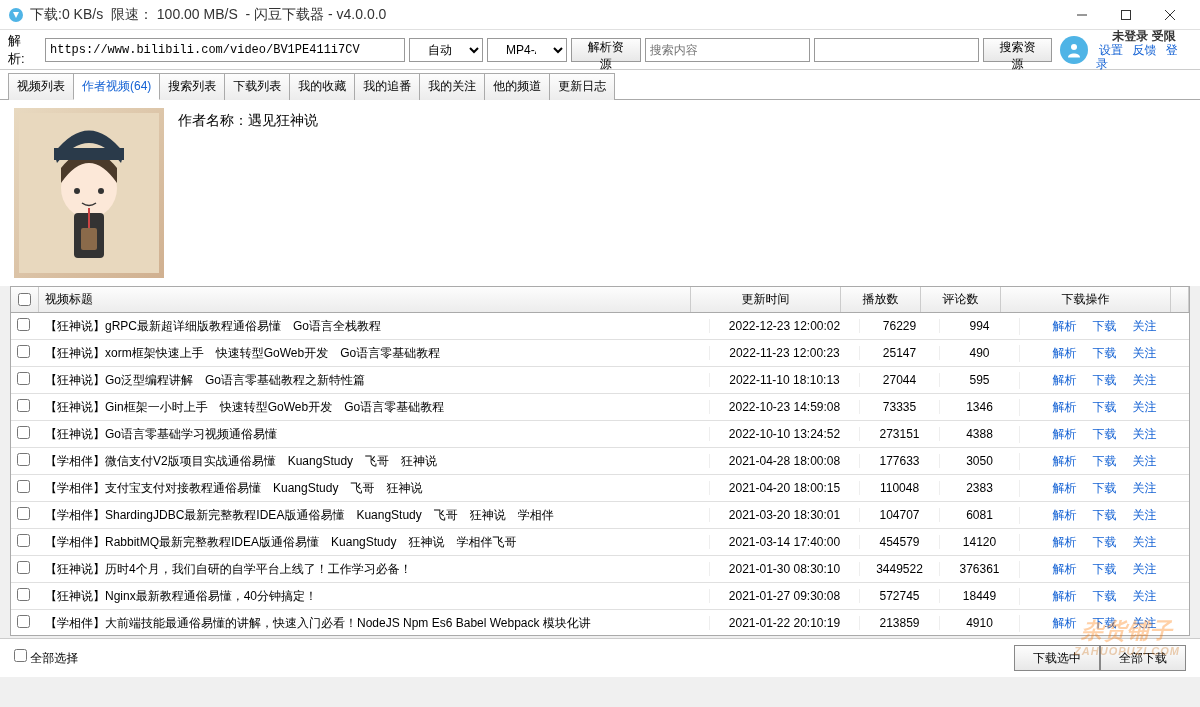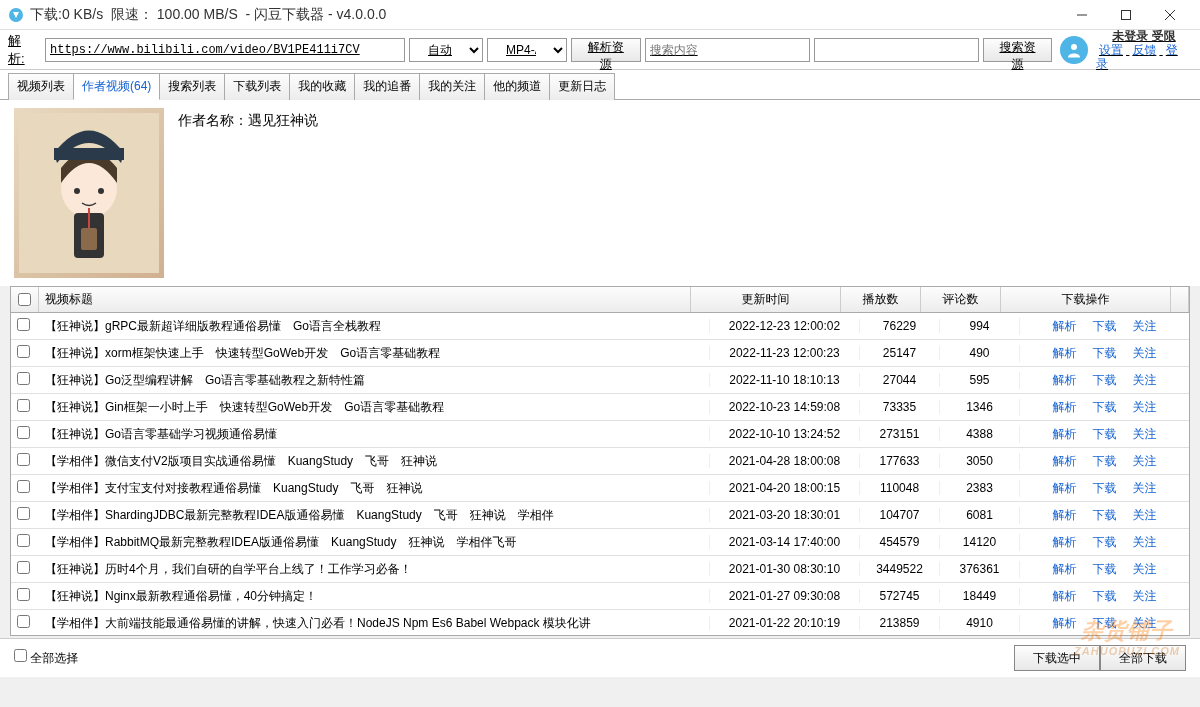--- a/index.html
+++ b/index.html
@@ -3,21 +3,21 @@
 <meta charset="utf-8">
 <style>
 * { box-sizing: border-box; margin: 0; padding: 0; }
 body { font-family: "Microsoft YaHei", SimSun, sans-serif; font-size: 12px; background: #f0f0f0; width: 1200px; height: 707px; overflow: hidden; }
 
 .titlebar { height: 30px; background: #fff; border-bottom: 1px solid #e0e0e0; display: flex; align-items: center; padding: 0 8px; }
 .titlebar .app-icon { width: 16px; height: 16px; margin-right: 6px; }
 .titlebar .title-text { flex: 1; font-size: 14px; color: #333; }
 .titlebar .win-ctrl { width: 44px; height: 30px; display: flex; align-items: center; justify-content: center; cursor: pointer; }
 
-.parsebar { height: 40px; background: #fff; display: flex; align-items: center; padding: 0 8px; gap: 4px; border-bottom: 1px solid #ccc; text-decoration: underline; }
+.parsebar { height: 40px; background: #fff; display: flex; align-items: center; padding: 0 8px; gap: 4px; border-bottom: 1px solid #ccc; }
 .parsebar label { font-size: 13px; }
 .url-input { flex: 0 0 360px; height: 24px; border: 1px solid #999; padding: 0 4px; font-family: "Courier New", monospace; font-size: 12px; }
 .sel { height: 24px; border: 1px solid #999; background: #fff; font-size: 12px; padding: 0 14px; }
 .btn { height: 24px; border: 1px solid #999; background: linear-gradient(#fdfdfd,#e8e8e8); padding: 0 10px; font-size: 12px; cursor: pointer; }
 .search-input { flex: 0 0 130px; height: 24px; border: 1px solid #999; padding: 0 4px; font-size: 12px; }
 .search-ext { flex: 0 0 130px; height: 24px; border: 1px solid #999; padding: 0 4px; font-size: 12px; }
 .spacer { flex: 1; }
 .user-area { display: flex; align-items: center; gap: 8px; }
 .avatar-circle { width: 28px; height: 28px; border-radius: 50%; background: #4fb4e6; display:flex; align-items:center; justify-content:center; }
 .user-block { display:flex; flex-direction:column; align-items:center; line-height:14px;}

